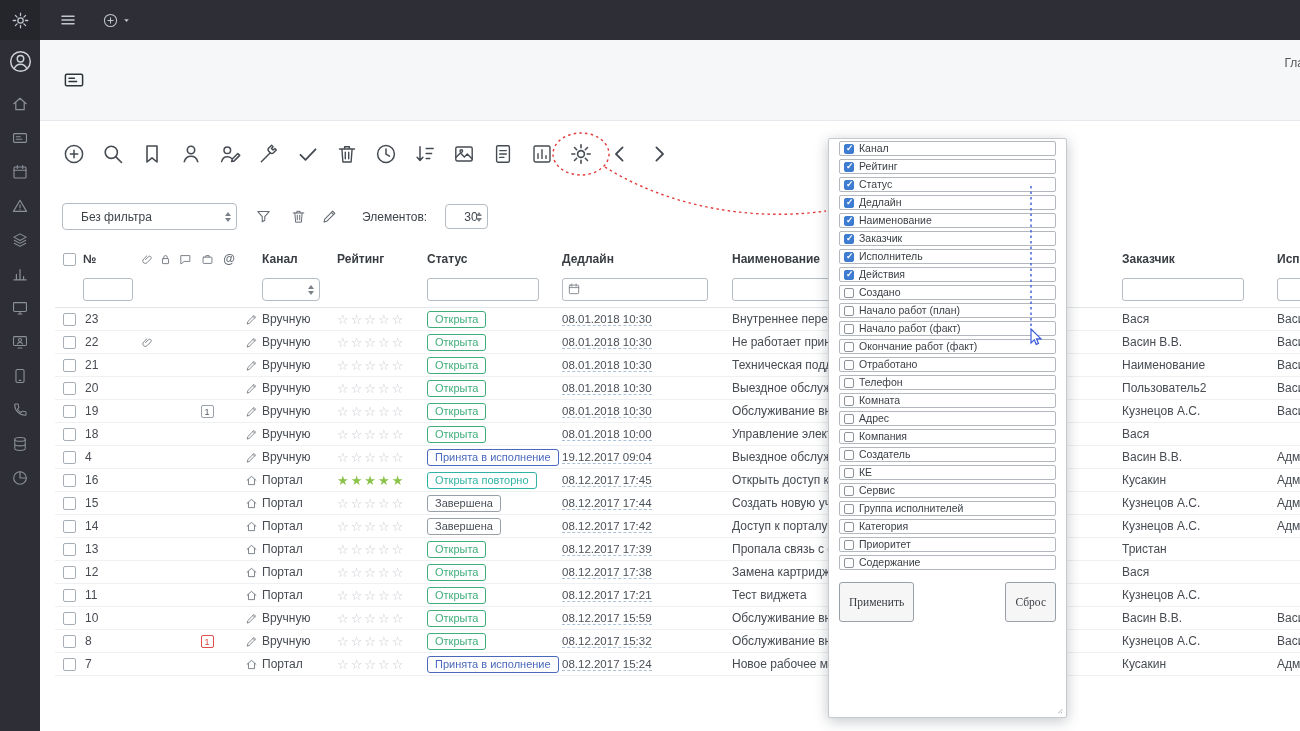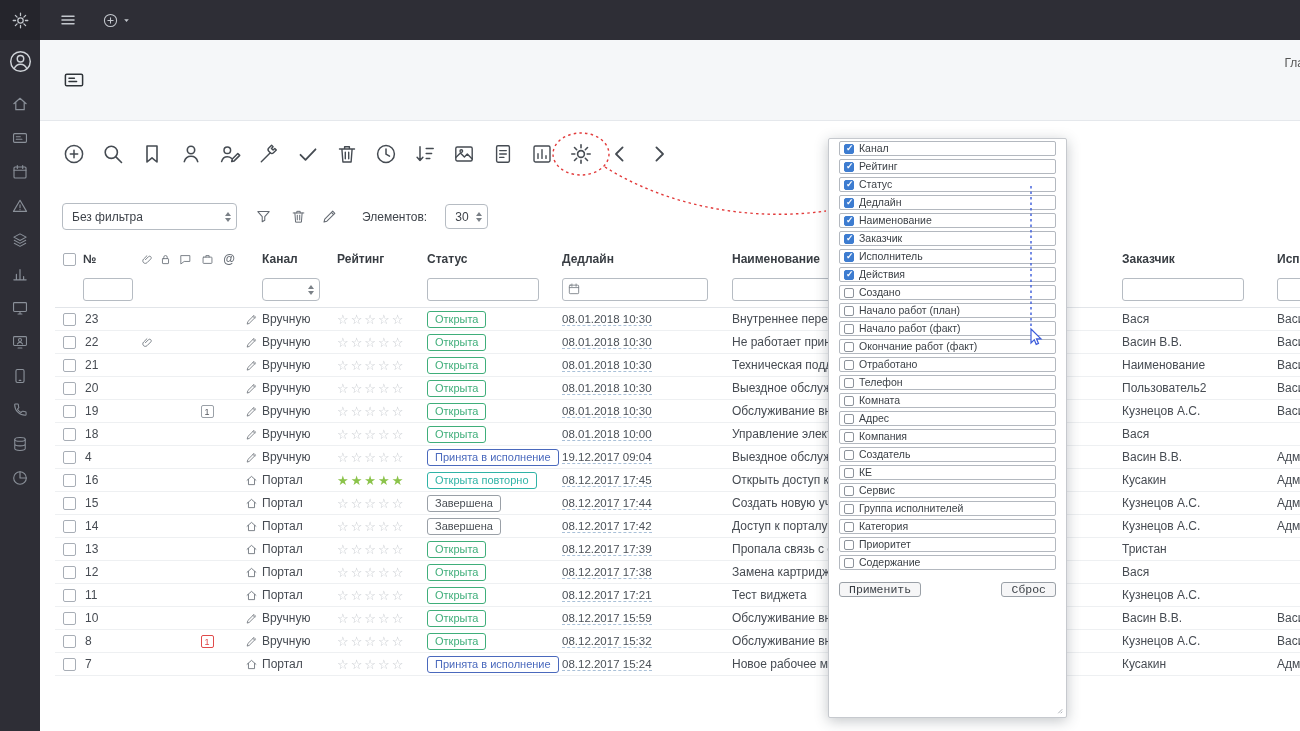--- a/index.html
+++ b/index.html
@@ -28,21 +28,21 @@
 .ph-icon{width:26px;height:24px;color:#2f3439}
 .page-title{font-size:19px;font-weight:bold;color:#2f3439;letter-spacing:.2px}
 .breadcrumb{position:absolute;top:16px;right:-4px;font-size:12px;color:#555;white-space:nowrap;cursor:pointer}
 
 
 .toolbar{display:flex;align-items:center;gap:15px;padding:21px 0 15px 22px}
 .tool-btn{width:24px;height:24px;color:#454b52;cursor:pointer}
 
 
 .filter-row{display:flex;align-items:center;padding-left:22px;margin-top:22px;gap:18px}
-.select{position:relative;height:27px;border:1px solid #b6bcc3;border-radius:4px;background:#fff;display:flex;align-items:center;font-size:12px;color:#3e434a;padding:0 22px 0 9px;cursor:pointer}
+.select{position:relative;height:27px;border:1px solid #b6bcc3;border-radius:4px;background:#fff;display:flex;align-items:center;font-size:12px;color:#3e434a;padding:0 22px 0 18px;cursor:pointer}
 .sel-preset{width:175px}
 .sel-items{width:43px;height:25px}
 .stepper{position:absolute;right:5px;top:50%;transform:translateY(-50%);display:flex;flex-direction:column;gap:2px}
 .stepper i{width:0;height:0;border-left:3.5px solid transparent;border-right:3.5px solid transparent;display:block}
 .stepper .up{border-bottom:4px solid #7a8087}
 .stepper .dn{border-top:4px solid #7a8087}
 .fr-icon{width:17px;height:17px;color:#646a72;cursor:pointer}
 .fr-icon.small-gap{margin-left:-4px}
 .items-label{font-size:12px;color:#3e434a;margin-left:6px}
 
@@ -86,21 +86,21 @@
 .popup-head{position:relative;padding:13px 14px 9px}
 .popup-title{font-size:15px;font-weight:bold;color:#3a3f45}
 .popup-close{position:absolute;right:9px;top:8px;font-size:13px;color:#b3b8be;cursor:pointer;line-height:1}
 .popup-body{padding:2px 10px 0}
 .pi{height:15px;border:1px solid #b3b8bf;border-radius:2px;margin-bottom:3px;display:flex;align-items:center;gap:5px;padding:0 4px;background:#fff;cursor:pointer}
 .pil{font-size:10.5px;color:#3a3f45;line-height:1;white-space:nowrap}
 .pcb{width:10px;height:10px;border:1px solid #8d939b;border-radius:2px;background:#fff;flex:0 0 auto;position:relative;cursor:pointer}
 .pcb.on{background:#3d7cd0;border-color:#3d7cd0}
 .pcb.on::after{content:"\2713";position:absolute;left:1px;top:-1.5px;font-size:9px;color:#fff;font-weight:bold}
 .popup-foot{display:flex;justify-content:space-between;padding:9px 10px 0}
-.pbtn{font-size:11.5px;color:#3a3f45;background:#f6f6f7;border:1px solid #9aa0a7;border-radius:3px;padding:0 9px;cursor:pointer;font-family:Liberation Mono, monospace}
+.pbtn{font-size:11.5px;color:#3a3f45;background:#f6f6f7;border:1px solid #9aa0a7;border-radius:3px;padding:13px 9px;cursor:pointer;font-family:Liberation Serif, serif}
 .resize{position:absolute;right:2px;bottom:2px;width:12px;height:12px;color:#9aa0a7;cursor:nwse-resize}
 
 
 .annot{position:absolute;left:0;top:0;z-index:200;pointer-events:none}
 </style>
 </head>
 <body>
 
 <div class="topbar">
   <div class="logo-box">

